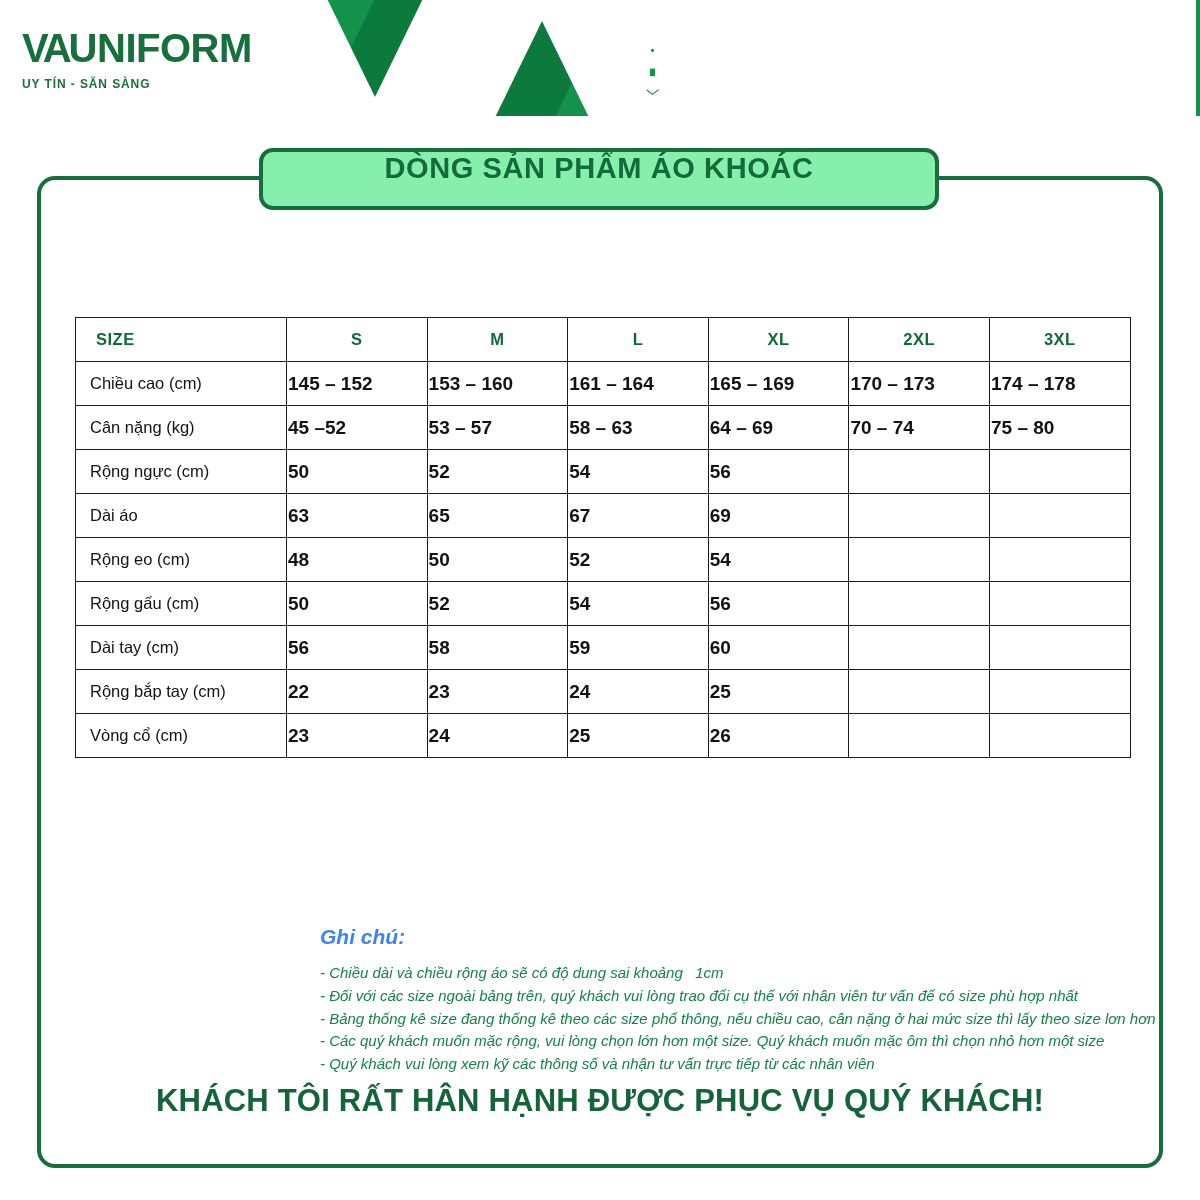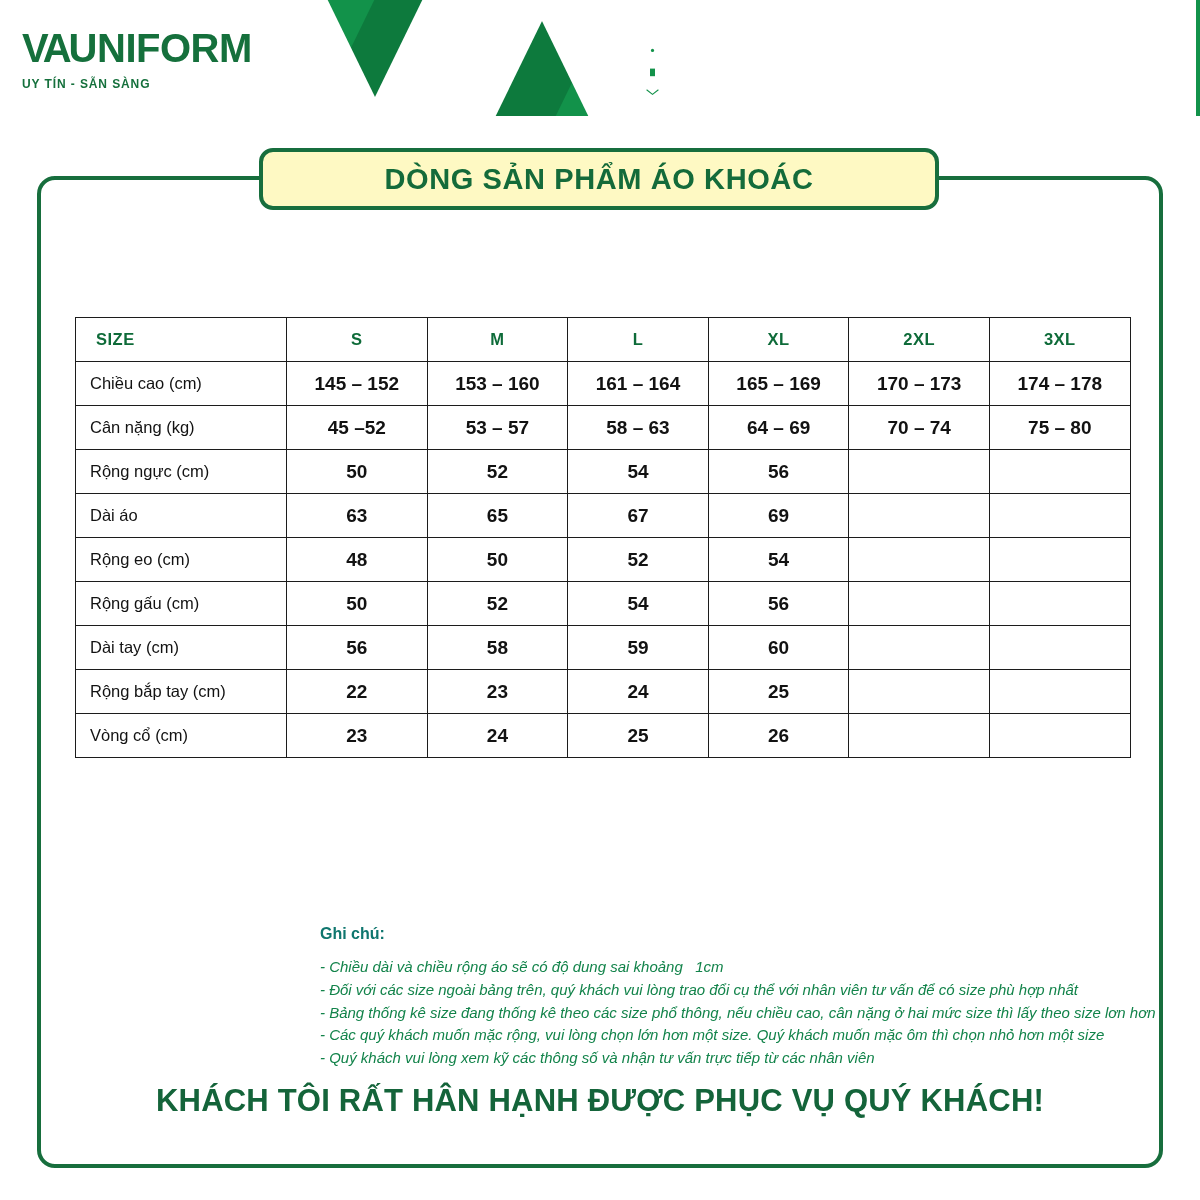--- a/index.html
+++ b/index.html
@@ -122,24 +122,23 @@
   }
 
   
   .title-box {
     position: absolute;
     left: 259px; top: 148px;
     width: 680px;
     height: 62px;
     border: 4px solid #176e3d;
     border-radius: 14px;
-    background: #fef9c3;
+    background: #86efac;
     box-sizing: border-box;
     display: flex;
-    align-items: center;
     justify-content: center;
   }
   .title-text {
     font-size: 29px;
     font-weight: bold;
     color: #146b3a;
     letter-spacing: 0.6px;
     white-space: nowrap;
   }
 
@@ -172,36 +171,37 @@
   }
   th.hdr-label { padding-left: 20px; text-align: left; }
   td.row-label {
     text-align: left;
     padding-left: 14px;
     font-size: 16.5px;
     color: #121212;
     font-weight: normal;
   }
   td.cell-val {
-    text-align: center;
+    text-align: left;
     font-size: 19px;
     font-weight: bold;
     color: #121212;
   }
 
   
   .notes {
     position: absolute;
     left: 320px; top: 925px;
     width: 830px;
   }
   .notes-title {
-    font-size: 16px;
-    font-weight: bold;
-    color: #0f766e;
+    font-size: 21px;
+    font-weight: bold;
+    font-style: italic;
+    color: #3b82f6;
     margin-bottom: 13px;
   }
   .note-item {
     font-size: 15px;
     font-style: italic;
     color: #12834a;
     line-height: 1.52;
     white-space: pre;
   }
 

